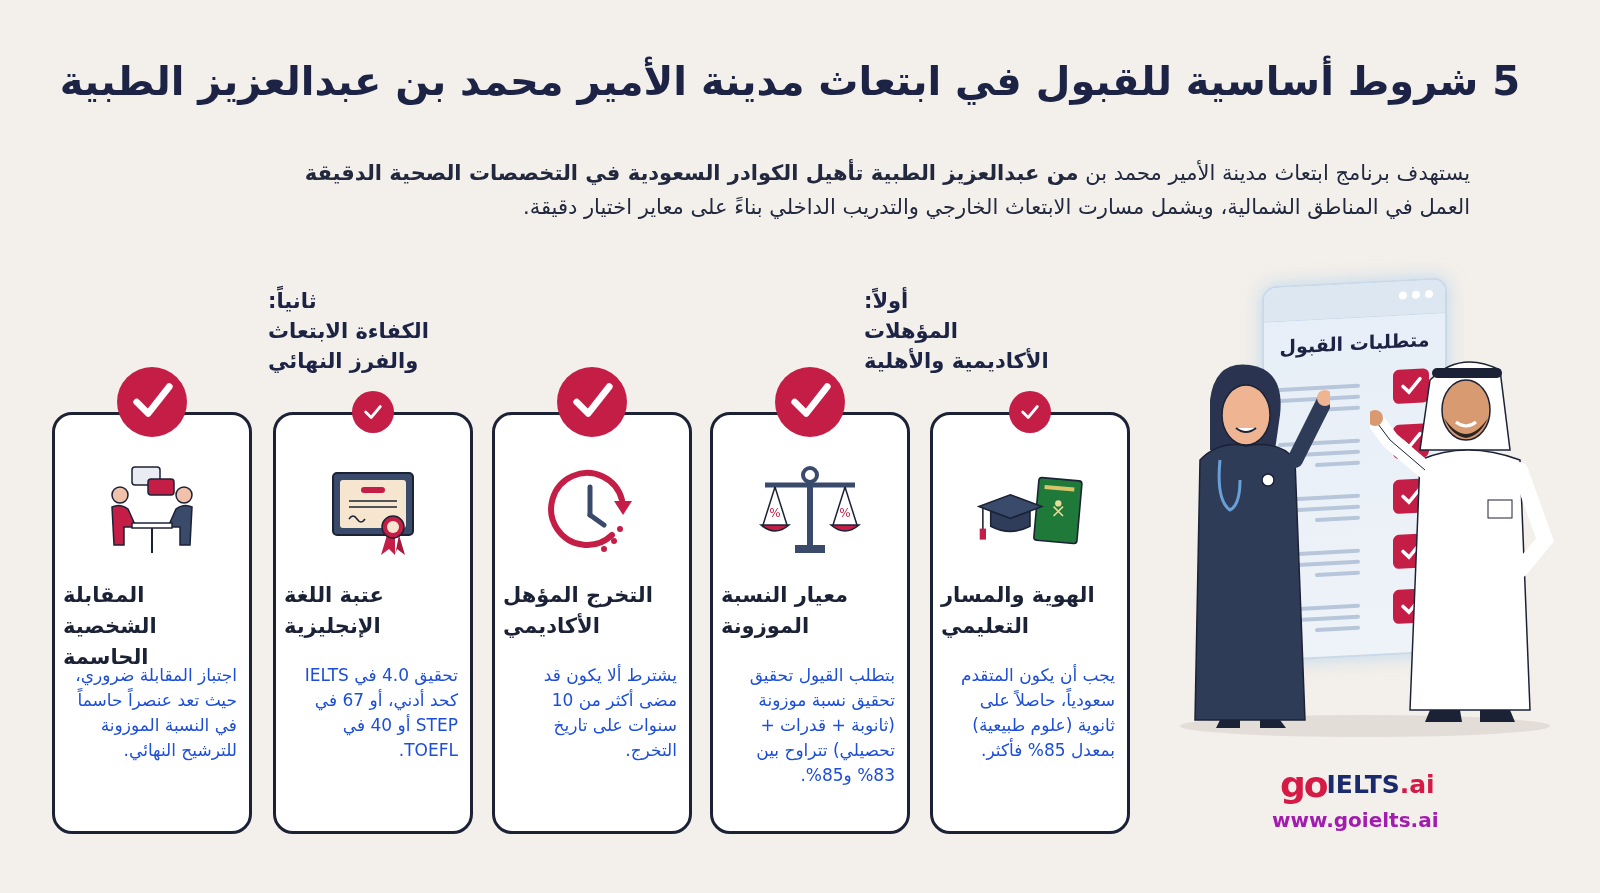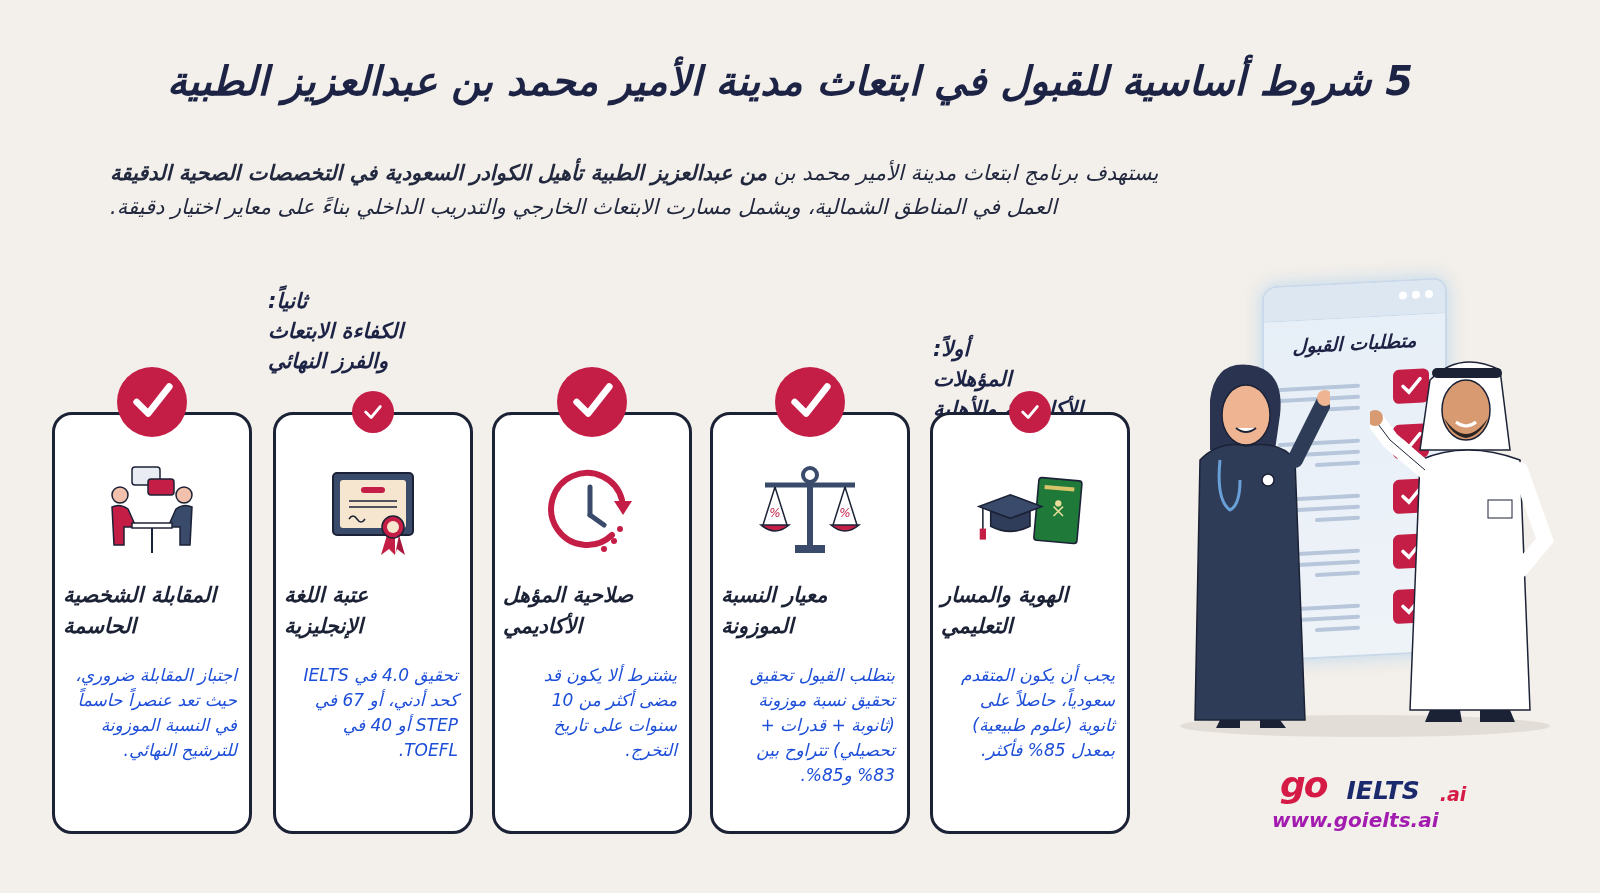--- a/index.html
+++ b/index.html
@@ -2,38 +2,38 @@
 <html lang="ar" dir="rtl"><head>
   <meta charset="utf-8">
   <style>
     * { box-sizing: border-box; margin: 0; padding: 0; }
     html, body {
       width: 1600px; height: 893px; overflow: hidden;
       background: #f3efea;
       font-family: "DejaVu Sans", "Liberation Sans", sans-serif;
       color: #1c2440;
     }
-    .page { position: relative; width: 1600px; height: 893px; font-style: italic; }
+    .page { position: relative; width: 1600px; height: 893px; }
 
     .title {
       position: absolute; top: 58px; left: 40px; width: 1500px;
       text-align: center; font-size: 40px; font-weight: bold;
       color: #1c2344; letter-spacing: 0;
     }
     .intro {
       position: absolute; top: 156px; left: 110px; width: 1360px;
-      text-align: left; font-size: 21px; line-height: 34px; color: #22283e;
+      text-align: right; font-size: 21px; line-height: 34px; color: #22283e;
     }
     .intro b { font-weight: bold; }
 
     .group-label {
       position: absolute; text-align: left; font-weight: bold;
       font-size: 21px; line-height: 30px; color: #1c2344;
     }
-    .group-1 { top: 286px; left: 933px; width: 200px; margin-top: 48px; }
+    .group-1 { top: 286px; left: 864px; width: 200px; }
     .group-2 { top: 286px; left: 268px; width: 200px; }
 
     .card {
       position: absolute; top: 412px; width: 200px; height: 422px;
       background: #ffffff; border: 3px solid #1c2236; border-radius: 20px;
     }
     .card-1 { left: 930px; }
     .card-2 { left: 710px; }
     .card-3 { left: 492px; }
     .card-4 { left: 273px; }
@@ -79,27 +79,26 @@
       margin-top: 14px;
     }
     .board-row { position: absolute; right: 16px; width: 36px; height: 34px; background: #c41e47; border-radius: 6px; display: flex; align-items: center; justify-content: center; }
     .board-lines { position: absolute; left: 14px; width: 82px; }
     .board-lines i { display: block; height: 4px; background: #b7c6db; border-radius: 2px; margin-bottom: 7px; }
     .board-lines i.short { width: 55%; margin-left: auto; }
 
     .shadow { position: absolute; left: 0; top: 445px; width: 370px; height: 22px; background: #e2ddd6; border-radius: 50%; }
 
     .logo {
-      position: absolute; left: 1280px; top: 764px; display: flex; align-items: flex-end;
+      position: absolute; left: 1280px; top: 764px; display: flex; align-items: center;
       direction: ltr;
-      gap: 20px;
     }
     .logo .go { font-size: 36px; font-weight: bold; color: #d61a46; letter-spacing: -2px; }
     .logo .ielts { font-size: 25px; font-weight: bold; color: #1a2a6c; }
-    .logo .ai { font-size: 19px; font-weight: bold; color: #d61a46; }
+    .logo .ai { font-size: 25px; font-weight: bold; color: #d61a46; }
     .url {
       position: absolute; left: 1272px; top: 808px; direction: ltr;
       font-size: 20px; font-weight: bold; color: #a21caf;
     }
   </style>
 </head>
 <body>
 
 <div class="page">
 
@@ -184,21 +183,21 @@
         <path d="M70 70 A36 36 0 1 1 80 35" fill="none" stroke="#c41e47" stroke-width="6" stroke-linecap="round"></path>
         <polygon points="72,36 90,36 81,50" fill="#c41e47"></polygon>
         <line x1="48" y1="22" x2="48" y2="50" stroke="#3a4a6a" stroke-width="5" stroke-linecap="round"></line>
         <line x1="48" y1="50" x2="62" y2="60" stroke="#3a4a6a" stroke-width="5" stroke-linecap="round"></line>
         <circle cx="78" cy="64" r="3" fill="#c41e47"></circle>
         <circle cx="72" cy="76" r="3" fill="#c41e47"></circle>
         <circle cx="62" cy="84" r="3" fill="#c41e47"></circle>
       </svg>
     </div>
     <div class="card-title">
-      <div>صلاحية المؤهل</div>
+      <div>التخرج المؤهل</div>
       <div>الأكاديمي</div>
     </div>
     <div class="card-body">يشترط ألا يكون قد مضى أكثر من 10 سنوات على تاريخ التخرج.</div>
   </div>
 
   <div class="card card-4">
     <div class="badge small">
       <svg width="22" height="22" viewBox="0 0 24 24">
           <path d="M4 12 L10 18 L20 6" fill="none" stroke="#fff" stroke-width="3" stroke-linecap="round" stroke-linejoin="round"></path>
         </svg>

